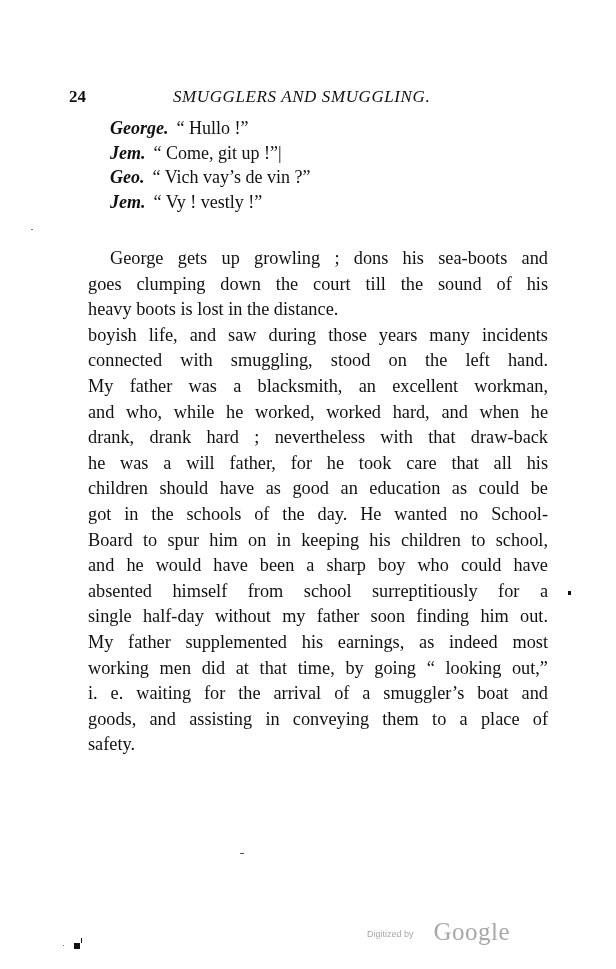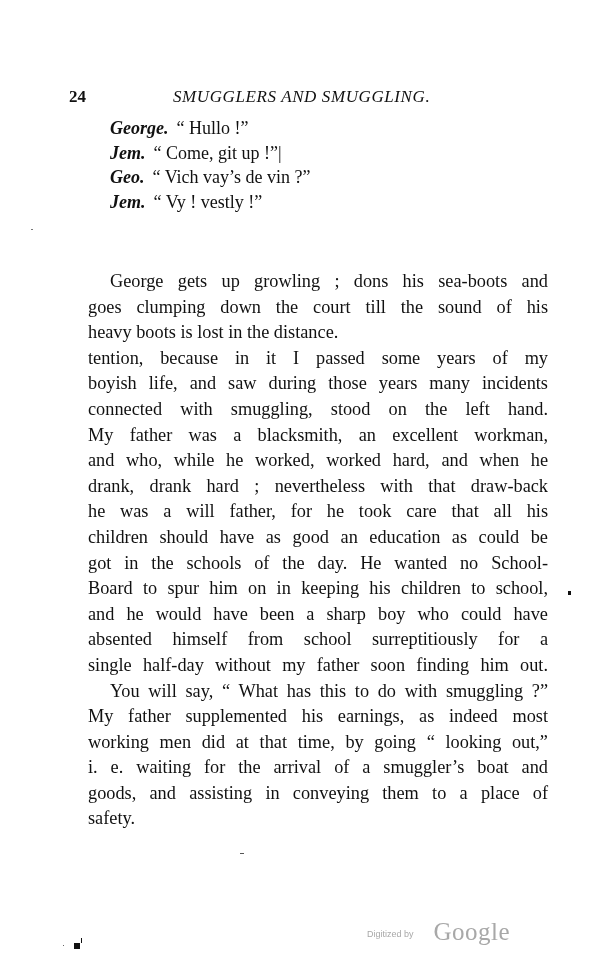--- a/index.html
+++ b/index.html
@@ -56,21 +56,21 @@
       white-space: nowrap;
     }
     .speaker {
       font-style: italic;
       font-weight: bold;
       margin-right: 8px;
     }
     .body-text {
       position: absolute;
       left: 88px;
-      top: 269px;
+      top: 246px;
       width: 460px;
     }
     .line {
       height: 25.6px;
       line-height: 25.6px;
       font-size: 18.3px;
       text-align: justify;
       text-align-last: justify;
       white-space: nowrap;
       overflow: visible;
@@ -122,34 +122,32 @@
     </div>
     <div class="dline">
       <span class="speaker">Jem.</span><span>“ Vy ! vestly !”</span>
     </div>
   </div>
 
   <div class="body-text">
     <div class="line indent">George  gets up  growling ; dons his  sea-boots  and</div>
     <div class="line">goes clumping  down  the  court till  the  sound  of  his</div>
     <div class="line last">heavy boots is lost in the distance.</div>
-    <div class="line">tention,  because  in  it  I  passed  some  years  of  my</div>
     <div class="line">boyish life, and saw during those years many incidents</div>
     <div class="line">connected  with  smuggling,  stood  on  the  left  hand.</div>
     <div class="line">My father  was a  blacksmith,  an  excellent  workman,</div>
     <div class="line">and who, while he worked, worked hard, and when he</div>
     <div class="line">drank, drank hard ; nevertheless  with  that  draw-back</div>
     <div class="line">he  was  a will  father,  for  he  took  care  that  all  his</div>
     <div class="line">children should have as good an education as could be</div>
     <div class="line">got in the schools of the day.   He wanted no  School-</div>
     <div class="line">Board to spur him on in keeping his children to school,</div>
     <div class="line">and he would have been a sharp boy who  could  have</div>
     <div class="line">absented  himself  from  school  surreptitiously  for  a</div>
     <div class="line">single half-day without my father soon finding him out.</div>
-    <div class="line indent">You will say, “ What has this to do with smuggling ?”</div>
     <div class="line">My father supplemented his  earnings, as indeed  most</div>
     <div class="line">working men did at that time, by going “ looking out,”</div>
     <div class="line">i. e. waiting  for  the arrival  of  a  smuggler’s  boat  and</div>
     <div class="line">goods, and assisting  in conveying them  to a place  of</div>
     <div class="line last">safety.</div>
   </div>
 
   <div class="speck" style="left:31px;top:229px;width:2px;height:1px;background:#777;"></div>
   <div class="speck" style="left:568px;top:591px;width:3px;height:4px;"></div>
   <div class="speck" style="left:240px;top:853px;width:4px;height:1px;background:#555;"></div>

